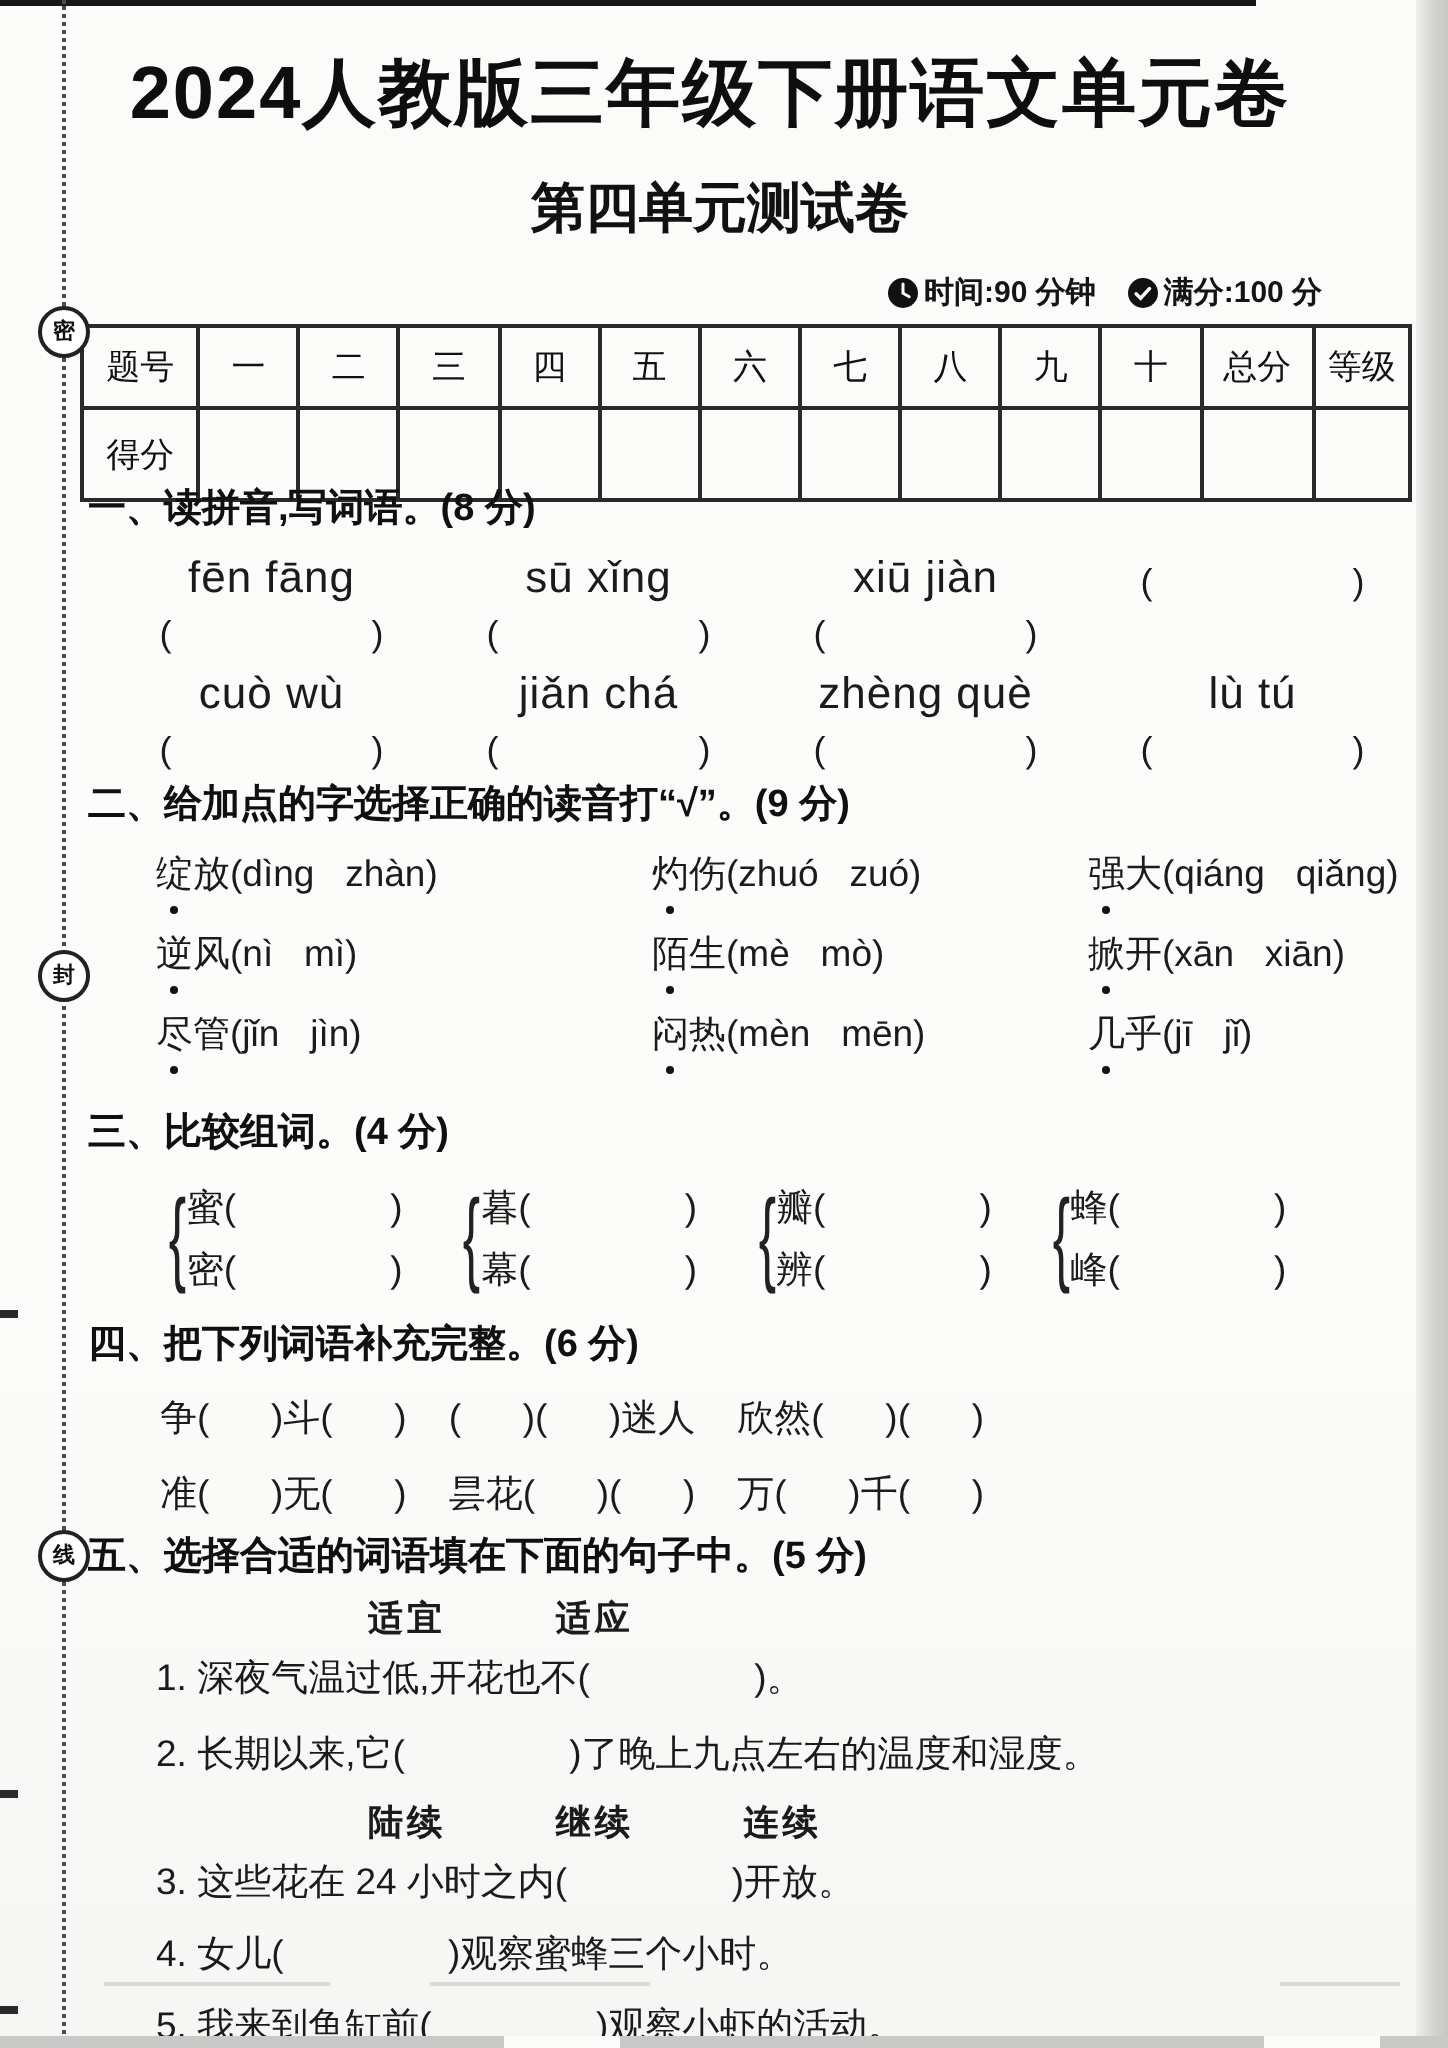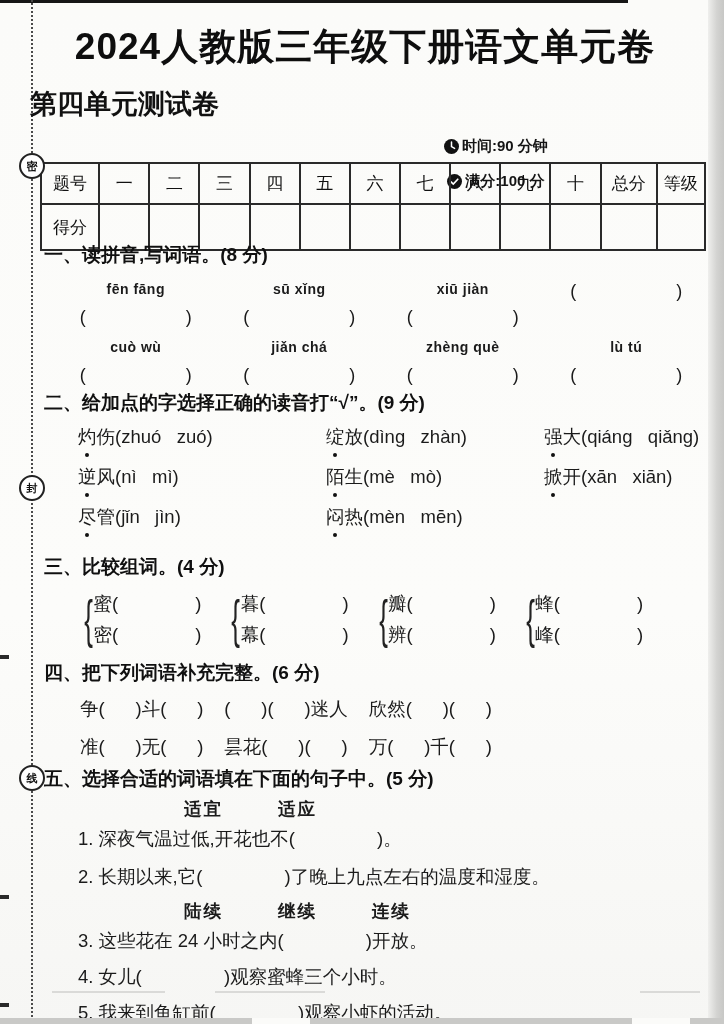--- a/index.html
+++ b/index.html
@@ -14,41 +14,41 @@
   .paper{position:absolute;inset:0;background:linear-gradient(180deg,#fbfbf9 0%,#fcfcfa 60%,#f6f6f4 100%);}
   .top-scan-line{position:absolute;top:0;left:0;width:628px;height:3px;background:#161616;}
   .right-strip{position:absolute;top:0;right:0;width:16px;height:100%;
     background:linear-gradient(90deg,#efefed 0%,#d3d3d1 55%,#c7c7c5 100%);}
   
   .seal-line{position:absolute;left:31px;top:0;height:1024px;width:0;border-left:2px dotted #4a4a4a;}
   .seal-char{position:absolute;left:19px;width:22px;height:22px;border:2px solid #222;border-radius:50%;
     background:#fff;font-size:11px;line-height:22px;text-align:center;font-weight:700;color:#111;z-index:3;}
   .tick{position:absolute;left:0;width:9px;height:4px;background:#2a2a2a;}
   
-  .title{position:absolute;top:22px;left:30px;width:670px;text-align:center;
+  .title{position:absolute;top:22px;left:20px;width:670px;text-align:center;
     font-size:37px;font-weight:800;letter-spacing:1px;color:#0e0e0e;}
-  .subtitle{position:absolute;top:86px;left:30px;width:660px;text-align:left;
+  .subtitle{position:absolute;top:86px;left:30px;width:660px;text-align:center;
     font-size:27px;font-weight:800;color:#111;}
   .meta{position:absolute;top:137px;left:444px;display:flex;align-items:center;gap:16px;
-    font-size:15px;font-weight:700;color:#141414;flex-direction:column;}
+    font-size:15px;font-weight:700;color:#141414;}
   .meta .item{display:flex;align-items:center;gap:3px;}
   .icon{width:15px;height:15px;display:inline-block;}
   
   table.score{position:absolute;top:162px;left:40px;width:666px;border-collapse:collapse;
     table-layout:fixed;font-size:17px;color:#111;}
   table.score td{border:2px solid #2a2a2a;text-align:center;padding:4px;}
   table.score tr.r1 td{height:31px;}
   table.score tr.r2 td{height:36px;}
   
   .content{position:absolute;left:44px;top:242px;width:664px;font-size:18px;line-height:26px;}
   .hd{font-size:19px;font-weight:800;color:#101010;line-height:26px;}
   .pre{white-space:pre;}
   
   .pygrid{display:grid;grid-template-columns:repeat(4,1fr);margin:8px 0 0 10px;text-align:center;}
-  .py{font-size:14px;letter-spacing:.5px;line-height:26px;font-weight:bold;}
+  .py{font-size:22px;letter-spacing:.5px;line-height:26px;}
   .blankline{line-height:30px;font-size:18px;}
   
   .rdgrid{display:grid;grid-template-columns:248px 218px 1fr;row-gap:14px;margin:8px 0 0 34px;font-size:18.5px;}
   .dotted{position:relative;display:inline-block;}
   .dotted::after{content:"";position:absolute;left:7px;bottom:-7px;width:4px;height:4px;border-radius:50%;background:#111;}
   
   .pairs{display:flex;gap:26px;margin:8px 0 0 36px;}
   .pair{display:flex;align-items:center;}
   .brace{font-size:52px;font-weight:300;transform:scaleX(.5);line-height:1;margin-right:-4px;color:#222;}
   .pair-lines div{line-height:31px;font-size:18.5px;}
@@ -185,28 +185,29 @@
           <div class="blankline pre">(                    )</div>
         </div>
       <div>
           <div class="py">lù tú</div>
           <div class="blankline pre">(                    )</div>
         </div>
     </div>
 
     <div class="hd" style="margin-top:0;">二、给加点的字选择正确的读音打“√”。(9 分)</div>
     <div class="rdgrid">
+      <div class="pre"><span class="dotted">绽</span><span>放</span><span>(dìng   zhàn)</span></div>
       <div class="pre"><span class="dotted">灼</span><span>伤</span><span>(zhuó   zuó)</span></div>
-      <div class="pre"><span class="dotted">绽</span><span>放</span><span>(dìng   zhàn)</span></div>
       <div class="pre"><span class="dotted">强</span><span>大</span><span>(qiáng   qiǎng)</span></div>
       <div class="pre"><span class="dotted">逆</span><span>风</span><span>(nì   mì)</span></div>
       <div class="pre"><span class="dotted">陌</span><span>生</span><span>(mè   mò)</span></div>
       <div class="pre"><span class="dotted">掀</span><span>开</span><span>(xān   xiān)</span></div>
       <div class="pre"><span class="dotted">尽</span><span>管</span><span>(jǐn   jìn)</span></div>
       <div class="pre"><span class="dotted">闷</span><span>热</span><span>(mèn   mēn)</span></div>
+      <div class="pre"><span class="dotted">几</span><span>乎</span><span>(jī   jǐ)</span></div>
     </div>
 
     <div class="hd" style="margin-top:24px;">三、比较组词。(4 分)</div>
     <div class="pairs">
       <div class="pair">
         <span class="brace">{</span>
         <span class="pair-lines">
             <div class="pre">蜜(               )</div>
             <div class="pre">密(               )</div>
           </span>

